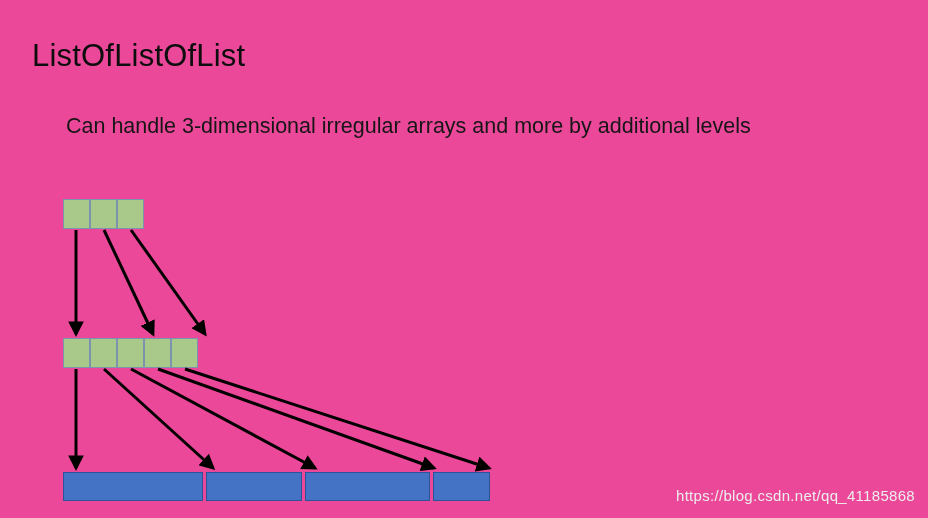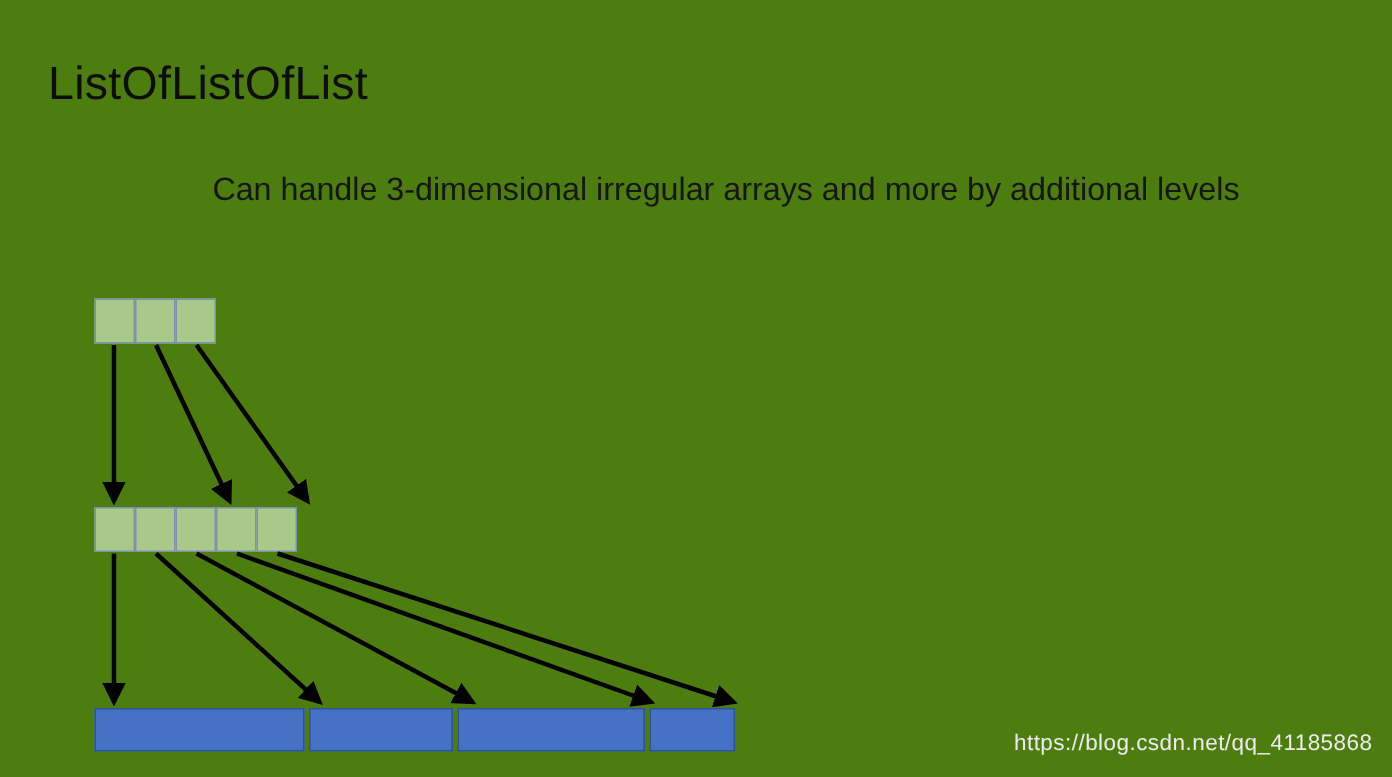--- a/index.html
+++ b/index.html
@@ -14,21 +14,21 @@
     overflow: hidden;
     font-family: "Liberation Sans", sans-serif;
     color: #111111;
   }
 
   #slide {
     position: absolute;
     left: 0; top: 0;
     width: 928px;
     height: 518px;
-    background: #4d7c0f;
+    background: #ec4899;
   }
 
   #slide-title {
     position: absolute;
     left: 32px;
     top: 38px;
     font-size: 31px;
     font-weight: 400;
     letter-spacing: 0.2px;
     color: #0d0d0d;
@@ -38,21 +38,21 @@
   #slide-body {
     position: absolute;
     left: 57px;
     top: 111px;
     width: 845px;
     font-size: 21.5px;
     line-height: 30px;
     font-weight: 400;
     color: #161616;
   }
-  #slide-body .indent-first { padding-left: 9px; text-align: center; }
+  #slide-body .indent-first { padding-left: 9px; }
 
   
   #diagram {
     position: absolute;
     left: 0;
     top: 0;
     width: 928px;
     height: 518px;
   }
 

